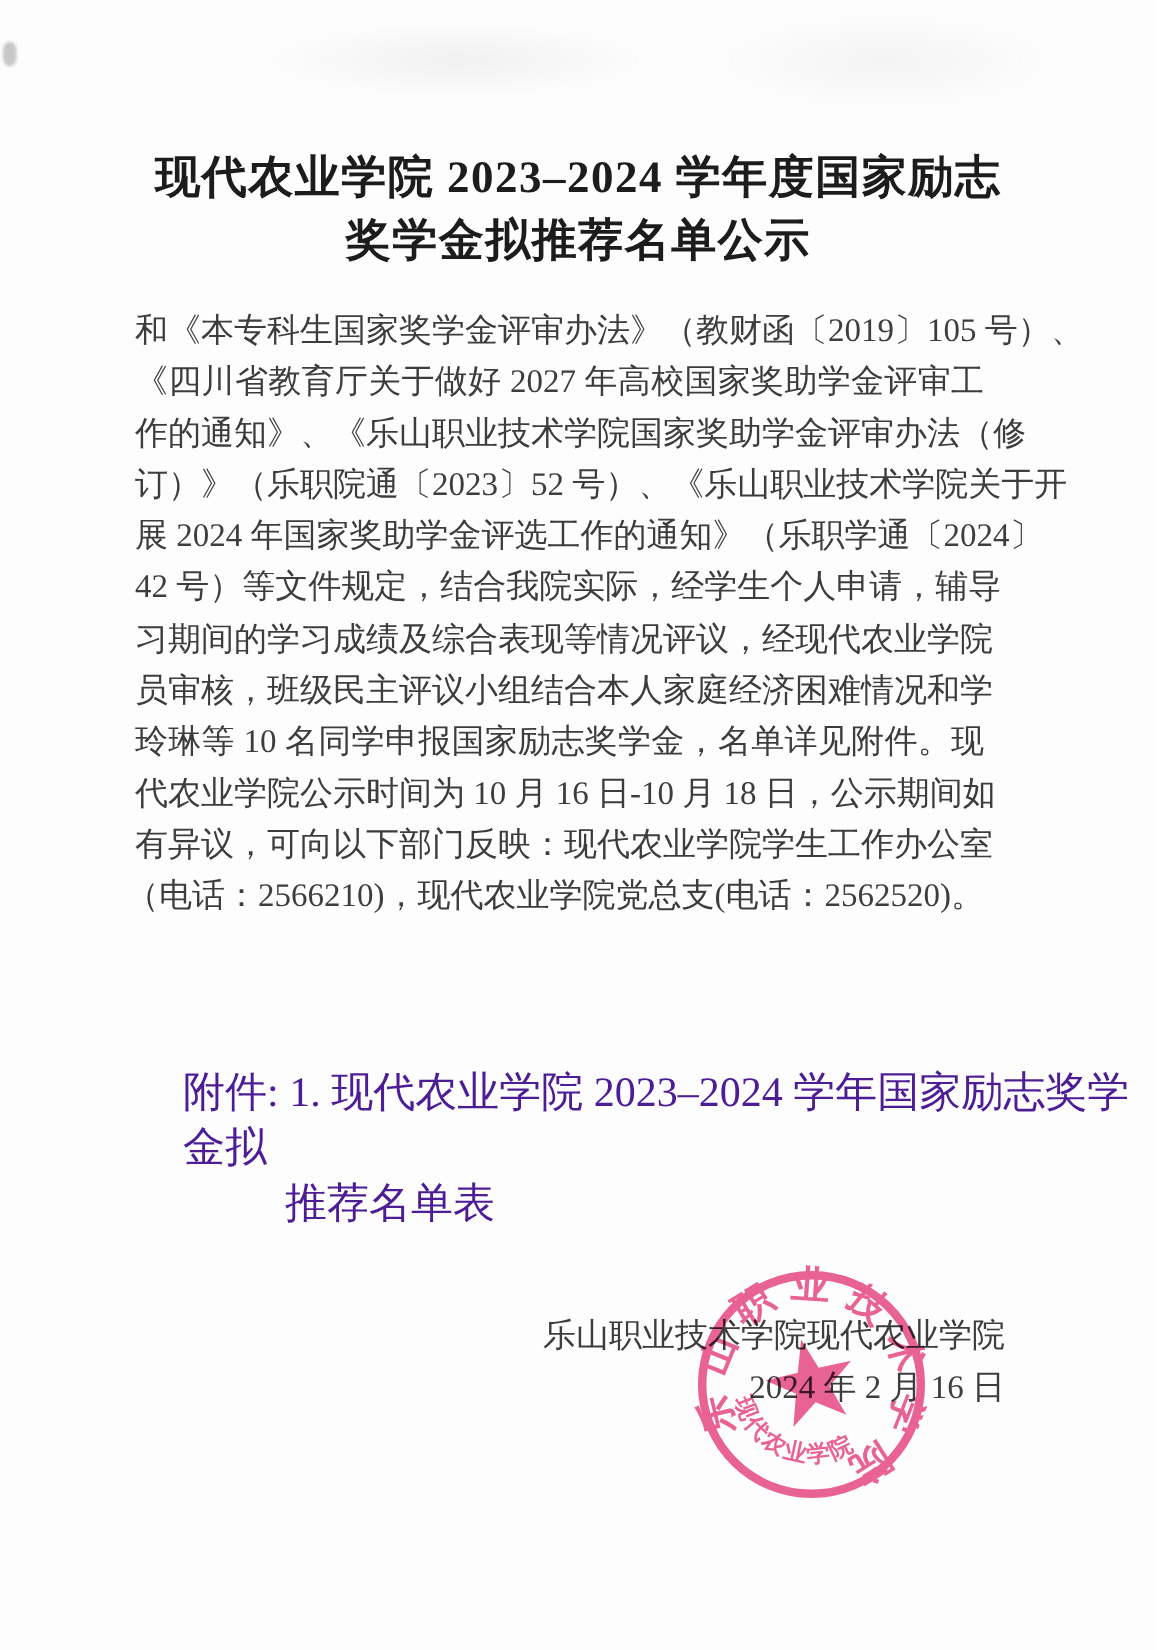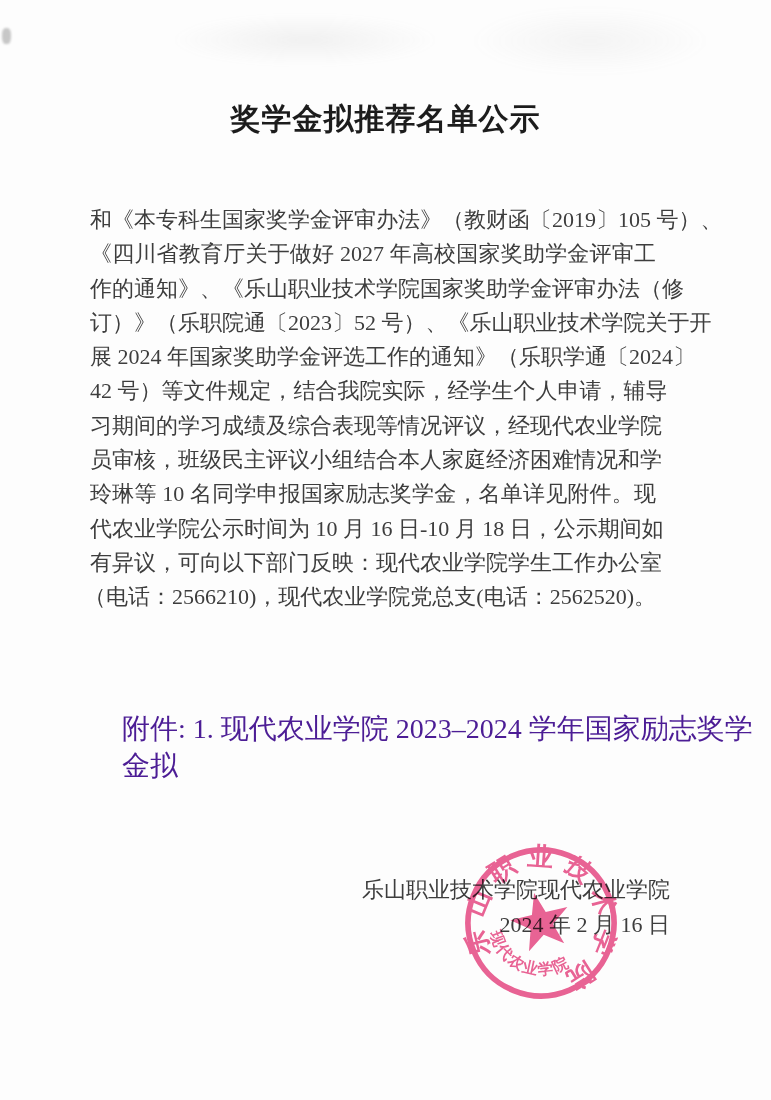--- a/index.html
+++ b/index.html
@@ -98,40 +98,42 @@
 </head>
 <body>
 
 <div class="page">
 
   <div class="smudge smudge-a"></div>
   <div class="smudge smudge-b"></div>
   <div class="smudge smudge-c"></div>
 
   <div class="title">
+    <div>现代农业学院 2023–2024 学年度国家励志</div>
     <div>奖学金拟推荐名单公示</div>
   </div>
 
   <div class="body-text">
     <div class="body-line">和《本专科生国家奖学金评审办法》（教财函〔2019〕105 号）、</div>
     <div class="body-line">《四川省教育厅关于做好 2027 年高校国家奖助学金评审工</div>
     <div class="body-line">作的通知》、《乐山职业技术学院国家奖助学金评审办法（修</div>
     <div class="body-line">订）》（乐职院通〔2023〕52 号）、《乐山职业技术学院关于开</div>
     <div class="body-line">展 2024 年国家奖助学金评选工作的通知》（乐职学通〔2024〕</div>
     <div class="body-line">42 号）等文件规定，结合我院实际，经学生个人申请，辅导</div>
     <div class="body-line">习期间的学习成绩及综合表现等情况评议，经现代农业学院</div>
     <div class="body-line">员审核，班级民主评议小组结合本人家庭经济困难情况和学</div>
     <div class="body-line">玲琳等 10 名同学申报国家励志奖学金，名单详见附件。现</div>
     <div class="body-line">代农业学院公示时间为 10 月 16 日-10 月 18 日，公示期间如</div>
     <div class="body-line">有异议，可向以下部门反映：现代农业学院学生工作办公室</div>
     <div class="body-line hang">（电话：2566210)，现代农业学院党总支(电话：2562520)。</div>
   </div>
 
   <div class="attachment">
     <div class="att-line1">附件: 1. 现代农业学院 2023–2024 学年国家励志奖学金拟</div>
+    <div class="att-line2">推荐名单表</div>
   </div>
 
   <div class="signature">
     <div>乐山职业技术学院现代农业学院</div>
     <div>2024 年 2 月 16 日</div>
   </div>
 
   <div class="seal">
     <svg viewBox="0 0 150 150">
       <defs>

